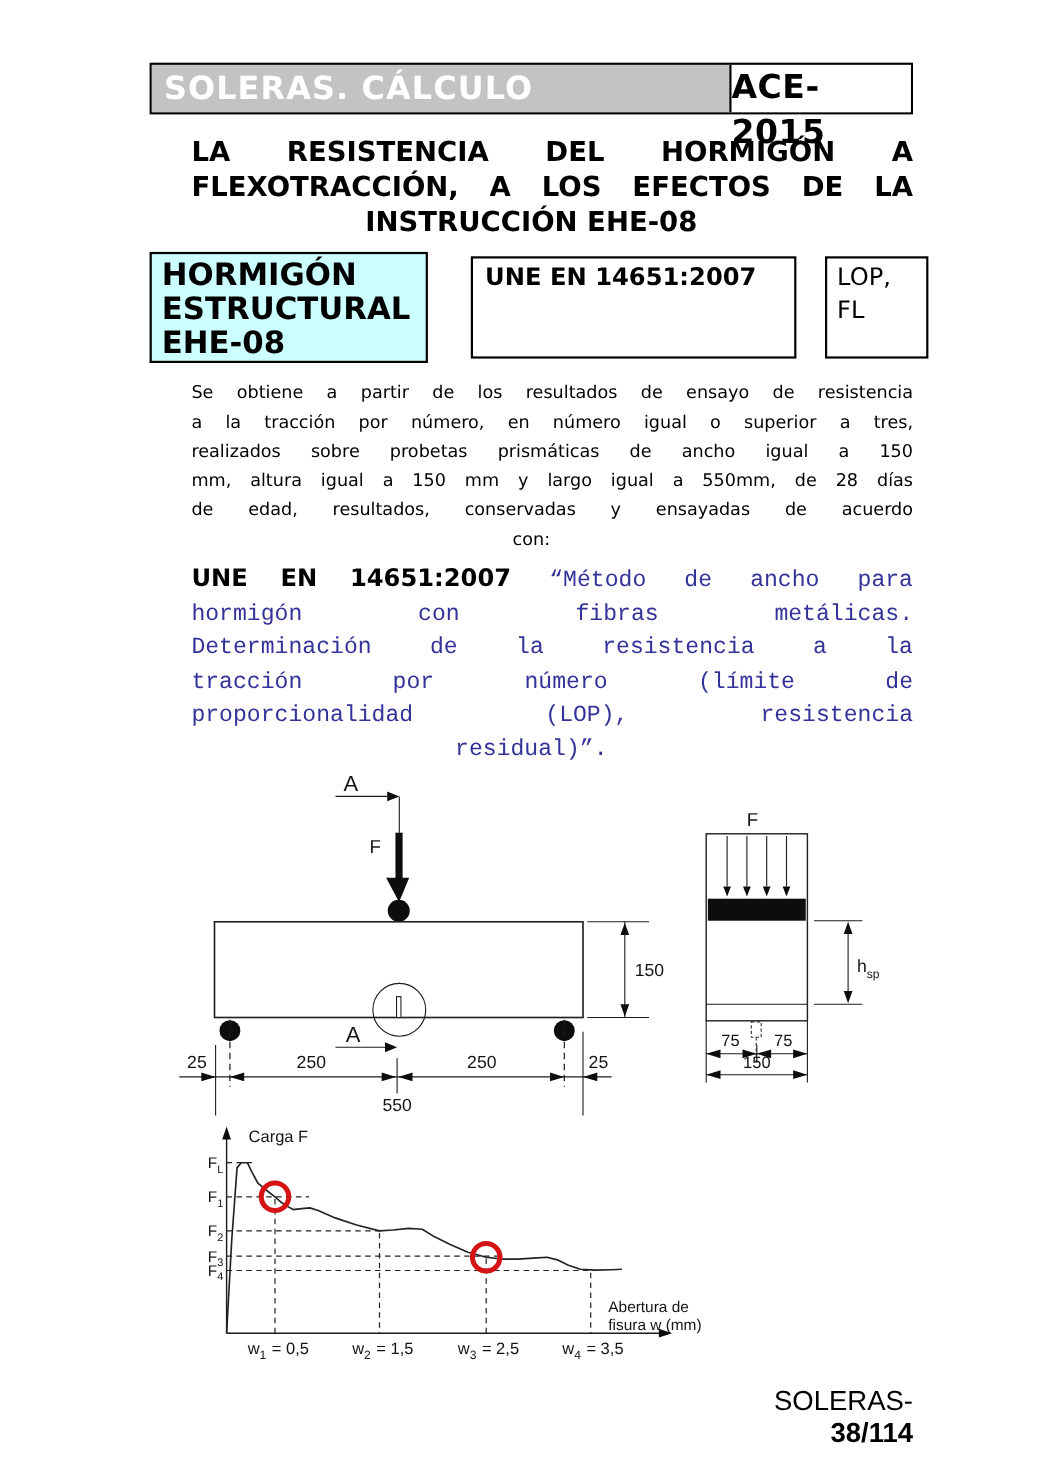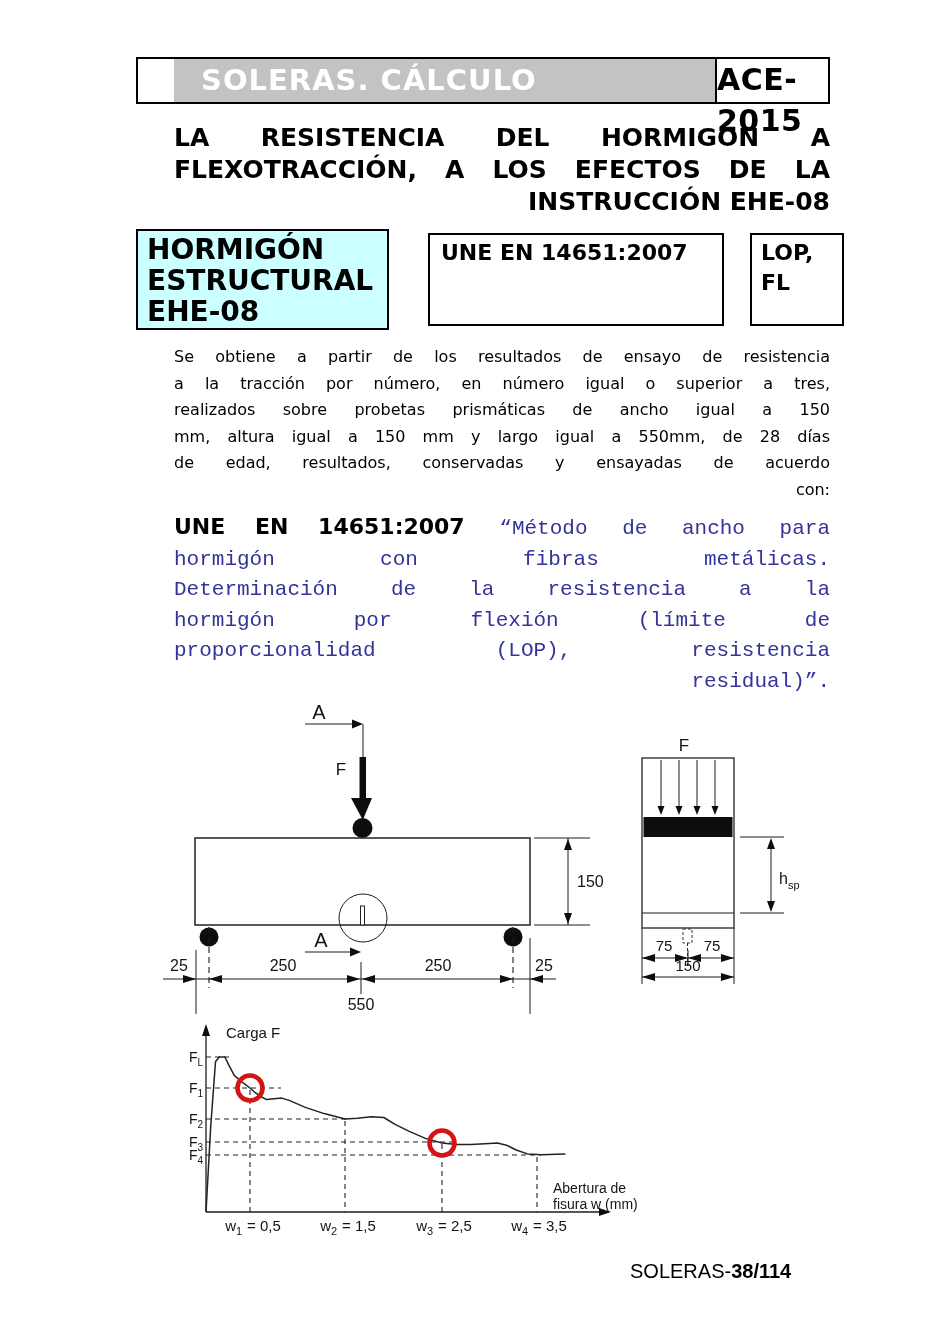--- a/index.html
+++ b/index.html
@@ -8,49 +8,49 @@
     background:#ffffff;overflow:hidden;color:#000;
     font-family:"DejaVu Sans","Liberation Sans",sans-serif;
   }
   
   .header-bar{
     position:absolute;left:136px;top:57px;width:694px;height:47px;
     display:flex;border:2px solid #000;box-sizing:border-box;
   }
   .header-left{
     flex:0 0 514px;background:#c3c3c3;color:#fff;font-weight:bold;
-    font-size:29px;line-height:42px;padding-left:27px;letter-spacing:1px;
-    white-space:nowrap;overflow:hidden;margin-left:36px;
+    font-size:29px;line-height:42px;padding-left:11px;letter-spacing:1px;
+    white-space:nowrap;overflow:hidden;
   }
   .header-right{
     flex:1;background:#fff;border-left:2px solid #000;text-align:left;
     font-weight:bold;font-size:30px;line-height:41px;letter-spacing:0.5px;
   }
   
   .title-block{
     position:absolute;left:136px;top:122px;width:694px;
     font-weight:bold;font-size:25px;line-height:32px;
   }
   .jl{text-align:justify;text-align-last:justify;margin-left:38px;}
-  .ll{text-align:right;}
+  .ll{text-align:center;}
   
   .cell{
     position:absolute;box-sizing:border-box;border:2px solid #000;background:#fff;
   }
   .cell-concrete{
     left:136px;top:229px;width:253px;height:101px;background:#ccffff;
     font-weight:bold;font-size:28px;line-height:31px;padding:3px 9px;
   }
   .cell-norm{
     left:428px;top:233px;width:296px;height:93px;
     font-weight:bold;font-size:22px;line-height:28px;padding:4px 11px;
   }
   .cell-params{
     left:750px;top:233px;width:94px;height:93px;
-    font-weight:bold;font-size:22px;line-height:30px;padding:3px 9px;
+    font-weight:normal;font-size:22px;line-height:30px;padding:3px 9px;
   }
   
   .body-block{
     position:absolute;left:136px;top:344px;width:694px;
     font-size:16px;line-height:26.5px;
   }
   
   .quote-block{
     position:absolute;left:136px;top:512px;width:694px;
     font-family:"Liberation Mono","DejaVu Sans Mono",monospace;
@@ -65,22 +65,22 @@
   .figure-svg text{fill:#141414;font-family:"Liberation Sans",sans-serif;}
   .sline{stroke:#1c1c1c;stroke-width:1.3;fill:none;}
   .thin{stroke:#1c1c1c;stroke-width:1;fill:none;}
   .dash{stroke:#1c1c1c;stroke-width:1.1;fill:none;stroke-dasharray:6 4;}
   .gdash{stroke:#222;stroke-width:1.1;fill:none;stroke-dasharray:5 4;}
   .solid{fill:#0d0d0d;stroke:none;}
   .curve{stroke:#222;stroke-width:1.5;fill:none;stroke-linejoin:round;}
   .highlight-ring{stroke:#d41414;stroke-width:4.6;fill:none;}
   
   .footer{
-    position:absolute;left:630px;top:1260px;width:200px;text-align:left;
-    font-family:"Liberation Sans",sans-serif;font-size:20px;
+    position:absolute;left:630px;top:1260px;width:200px;text-align:right;
+    font-family:"Liberation Sans",sans-serif;font-size:25px;
   }
   .footer b{font-weight:bold;}
 </style>
 </head>
 <body>
 
 <div class="page">
 
   <div class="header-bar">
     <div class="header-left">SOLERAS. CÁLCULO</div>
@@ -106,21 +106,21 @@
     <div class="ll">con:</div>
   </div>
 
   <div class="quote-block">
     <div class="jl">
       <span class="quote-norm">UNE EN 14651:2007</span>
       <span>“Método de ancho para</span>
     </div>
     <div class="jl">hormigón con fibras metálicas.</div>
     <div class="jl">Determinación de la resistencia a la</div>
-    <div class="jl">hormigón por flexión (límite de</div>
+    <div class="jl">tracción por número (límite de</div>
     <div class="jl">proporcionalidad (LOP), resistencia</div>
     <div class="ll">residual)”.</div>
   </div>
 
   <svg class="figure-svg" viewBox="0 690 950 560">
 
     <g>
       <text x="319" y="719" font-size="20" text-anchor="middle">A</text>
       <line class="thin" x1="305" y1="724" x2="352" y2="724"></line>
       <polygon class="solid" points="352,719.5 352,728.5 363,724"></polygon>

